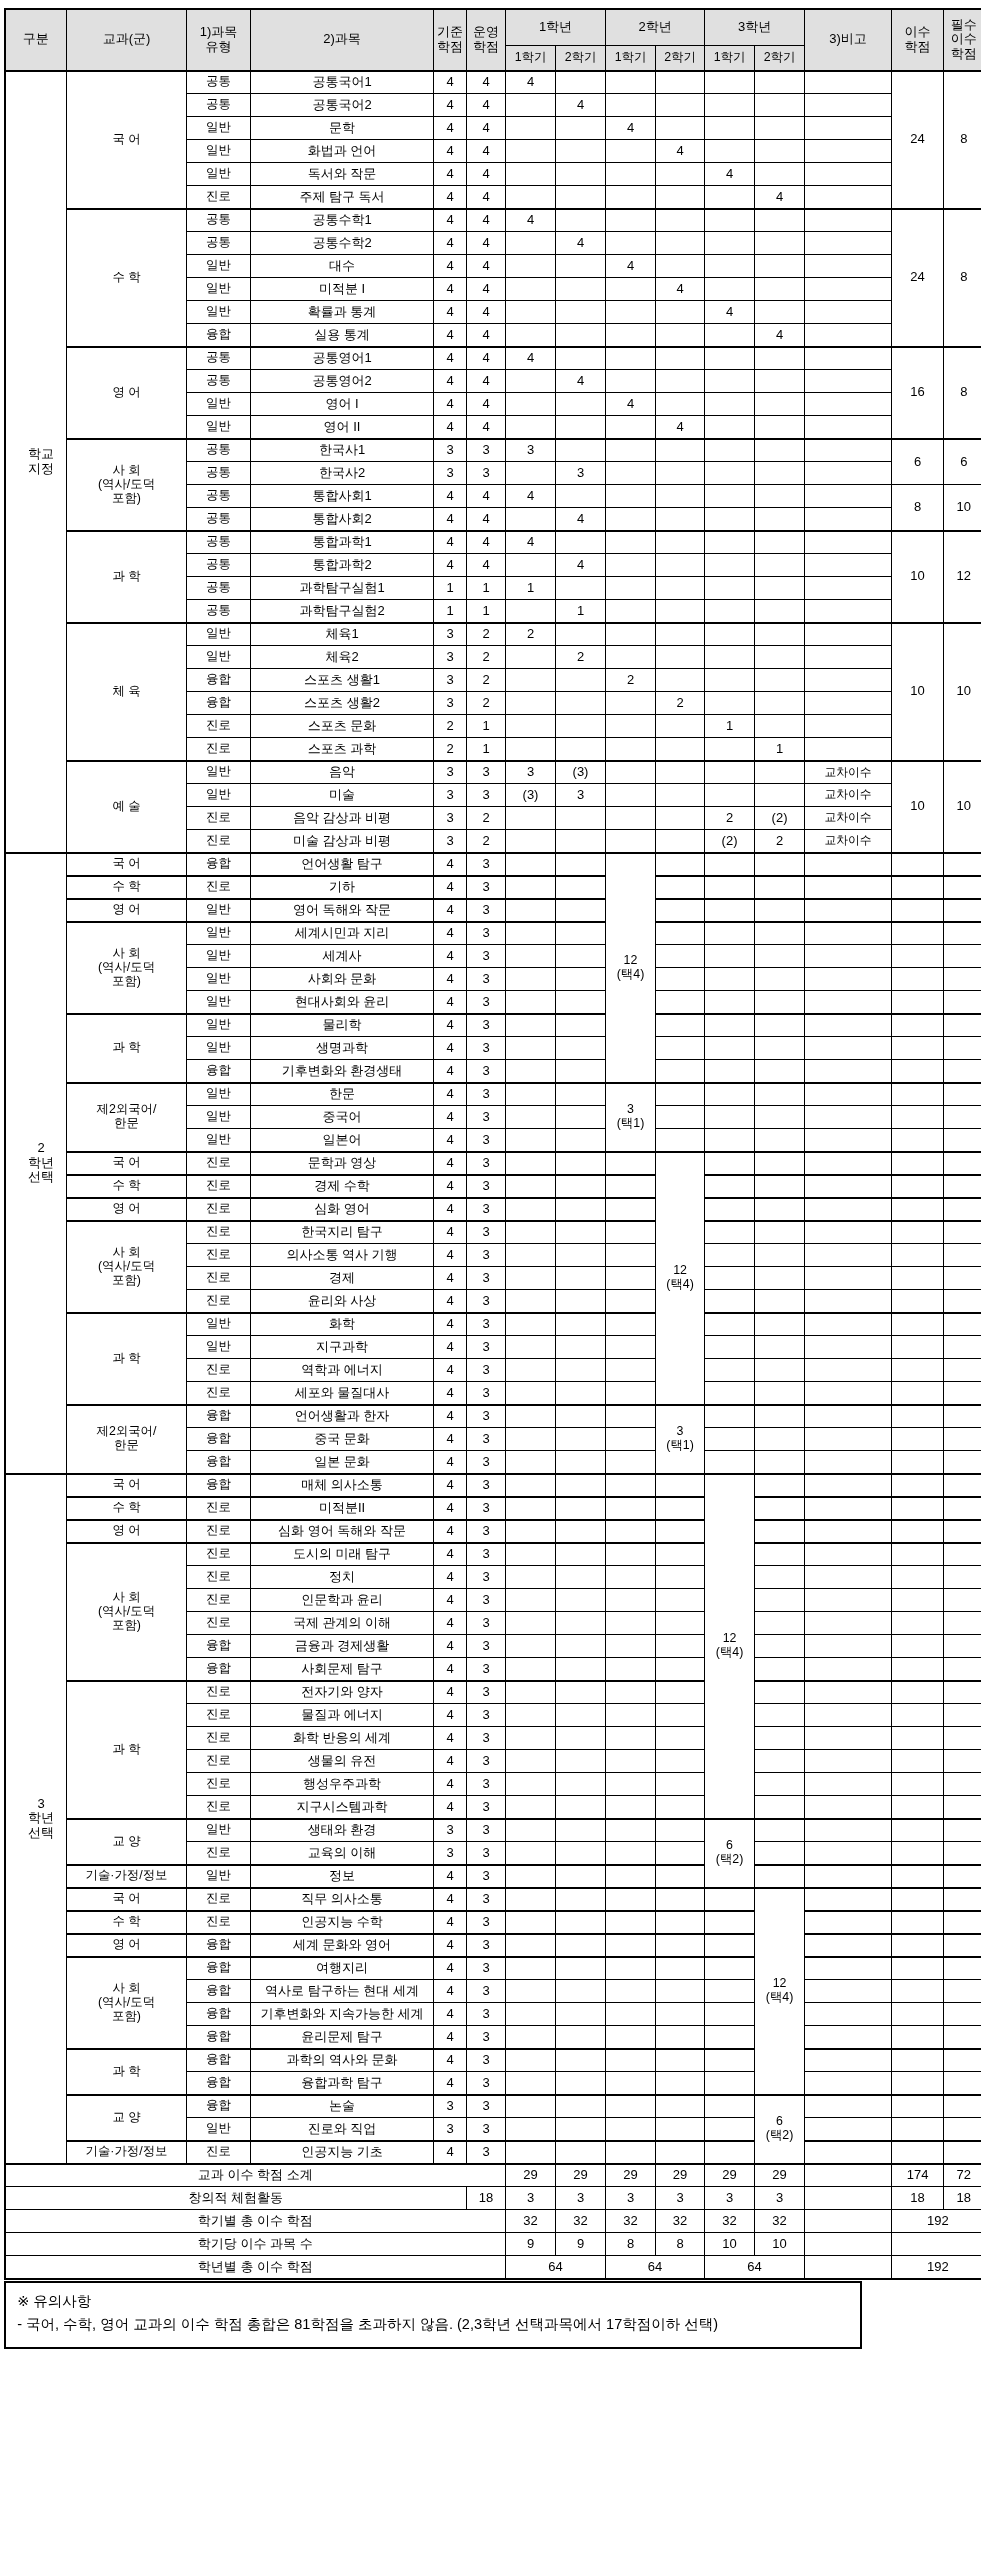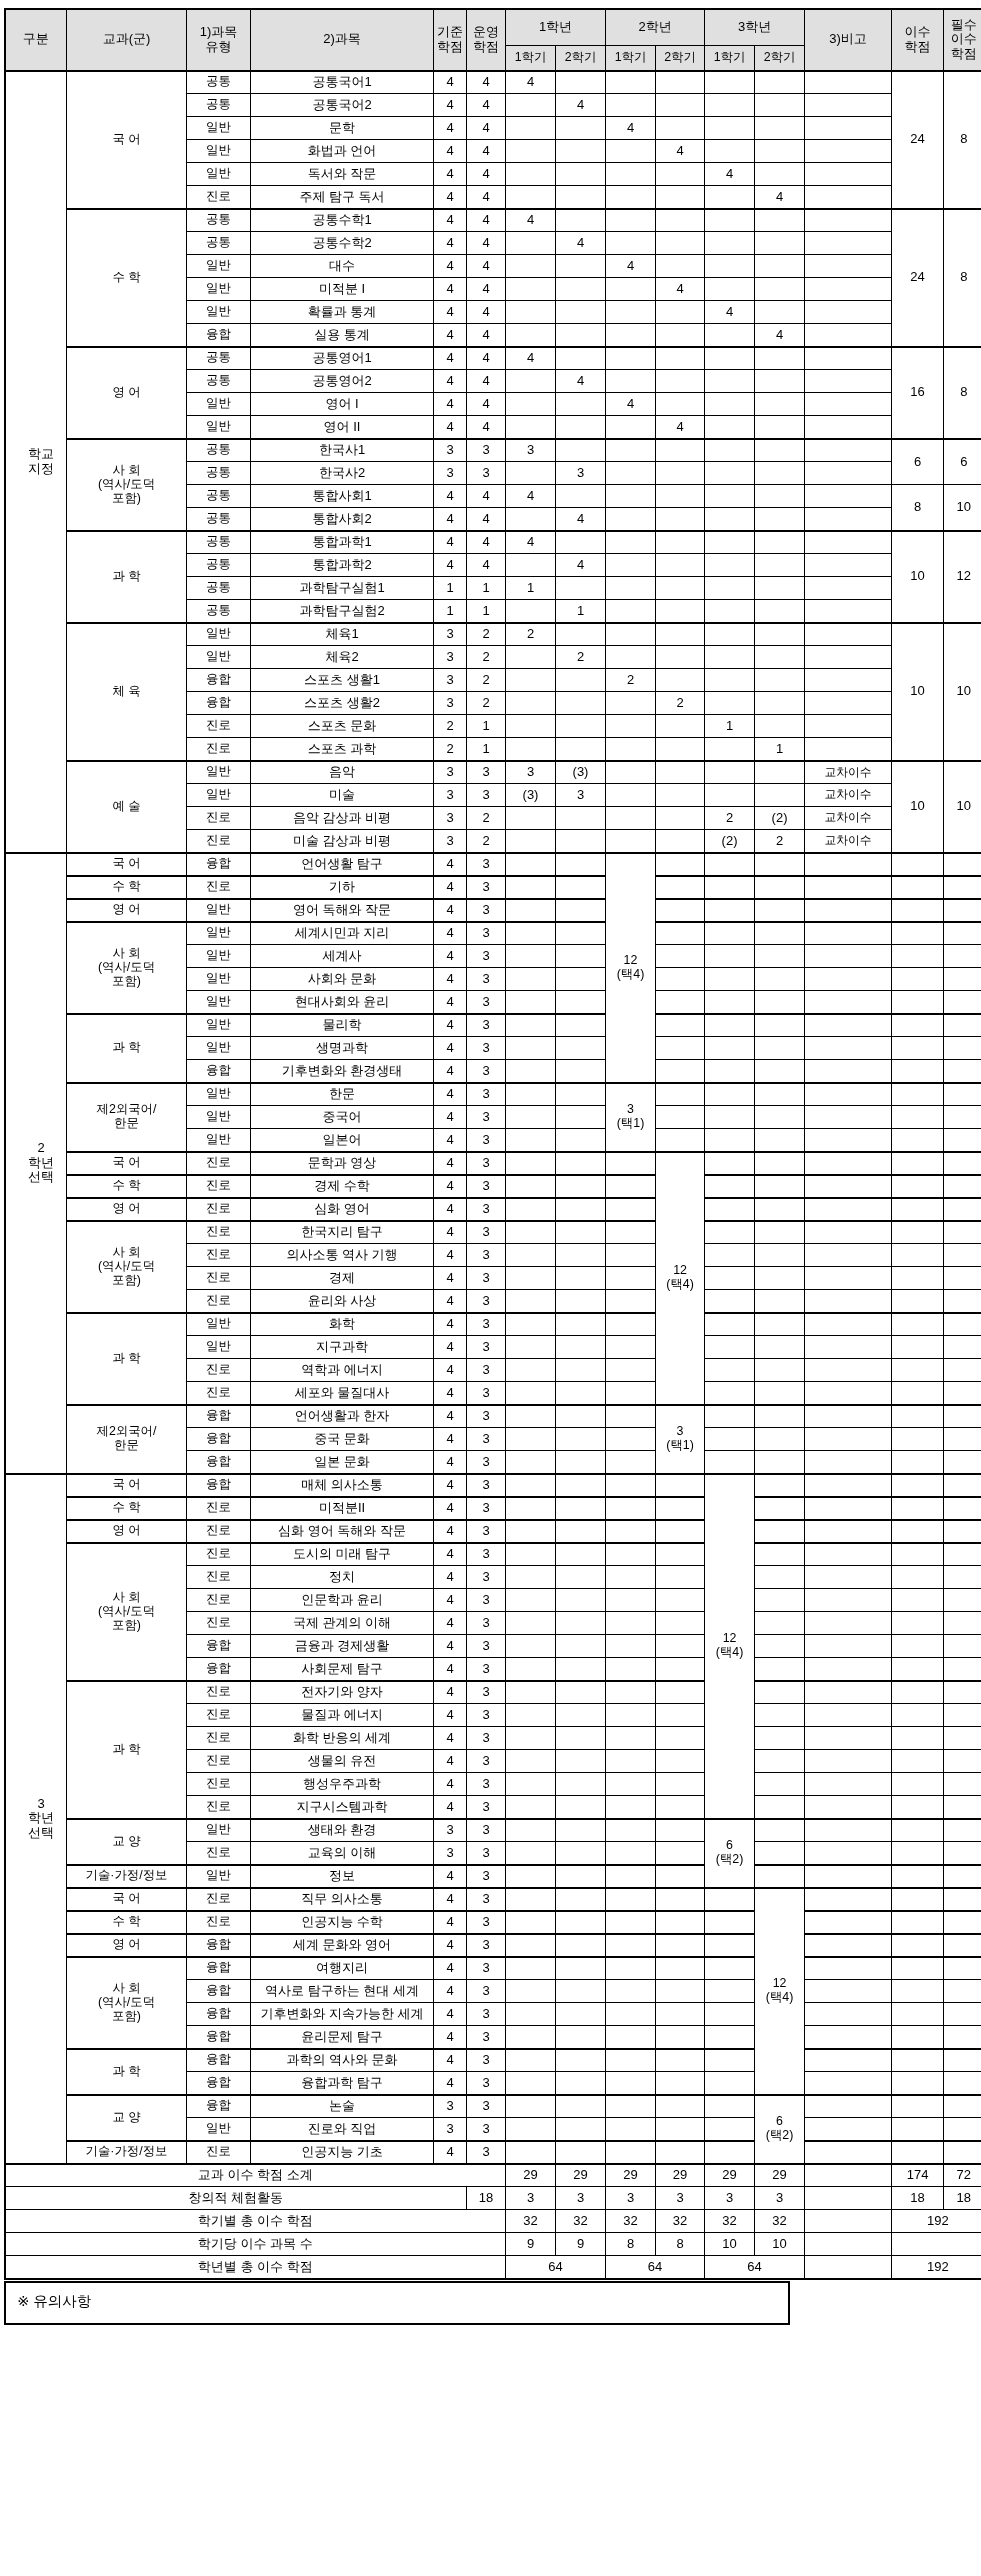--- a/index.html
+++ b/index.html
@@ -23,21 +23,21 @@
   td.subject { font-size:12.4px; }
   td.type { font-size:12.4px; }
   td.course { font-size:13px; }
   td.num { font-size:13px; }
   td.note { font-size:11.8px; }
   td.sel { font-size:12.4px; }
   td.sum-label { font-size:13px; }
   tr.grp-first td { border-top-width:2.1px; }
   tr.sec-first td { border-top-width:2.8px; }
 
-  .notes-box { width:786px; margin:1.4px 0 0 0.7px; border:2.8px solid var(--line);
+  .notes-box { width:858px; margin:1.4px 0 0 0.7px; border:2.8px solid var(--line);
     padding:7px 11px 9.7px 11px; box-sizing:border-box; }
   .notes-box div { font-size:14.5px; line-height:1.62; }
   .footnote { font-size:14.5px; padding:6.2px 1.4px 0 9.7px; }
 </style>
 </head>
 <body>
 
 <div class="wrap">
   <table>
     <colgroup>
@@ -1466,15 +1466,16 @@
           <td class="num" colspan="2">64</td>
           <td class="num" colspan="2">64</td>
           <td class="note"></td>
           <td class="num" colspan="2">192</td>
         </tr>
       </tbody>
   </table>
 
   <div class="notes-box">
     <div>※ 유의사항</div>
+    <div>- 국어, 수학, 영어 교과의 이수 학점 총합은 81학점을 초과하지 않음. (2,3학년 선택과목에서 17학점이하 선택)</div>
   </div>
 </div>
 
 
 </body></html>

